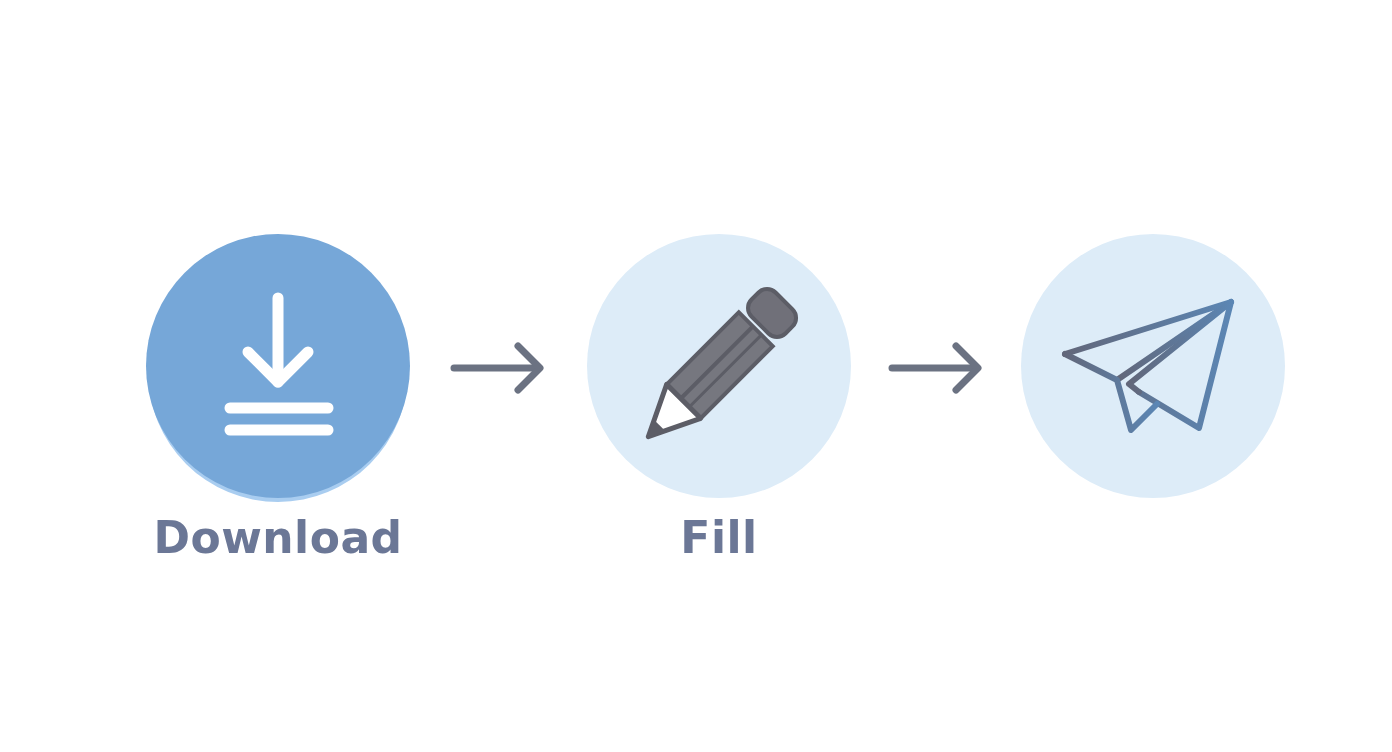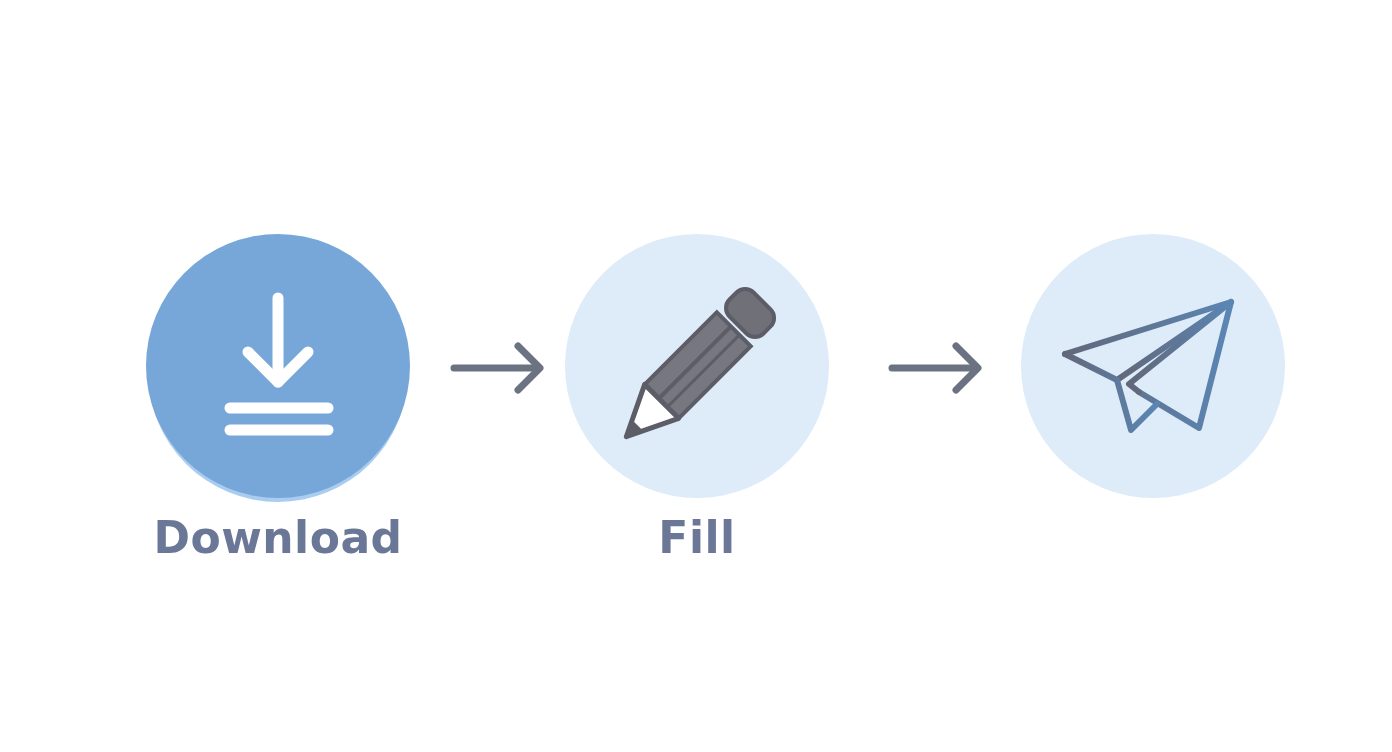--- a/index.html
+++ b/index.html
@@ -38,21 +38,21 @@
     <div class="label">Download</div>
   </div>
 
   <svg class="arrow" style="left:448px;" width="100" height="62" viewBox="0 0 100 62">
     <g stroke="#6b7282" stroke-width="7" stroke-linecap="round" stroke-linejoin="round" fill="none">
       <line x1="6" y1="32" x2="90" y2="32"></line>
       <polyline points="70,10 92,32 70,54"></polyline>
     </g>
   </svg>
 
-  <div class="step" style="left:564px;">
+  <div class="step" style="left:586px;">
     <div class="circle" style="background:#ddecf8;">
       <svg width="264" height="264" viewBox="0 0 264 264">
         <g transform="translate(132,132) rotate(-45)">
 
           <rect x="58" y="-24" width="34" height="48" rx="12" fill="#707079" stroke="#5c5d66" stroke-width="4"></rect>
 
           <rect x="-50" y="-24" width="102" height="48" fill="#76777f" stroke="#5c5d66" stroke-width="4"></rect>
           <line x1="-50" y1="-4" x2="52" y2="-4" stroke="#5c5d66" stroke-width="4"></line>
           <line x1="-50" y1="8" x2="52" y2="8" stroke="#5c5d66" stroke-width="3"></line>
 

